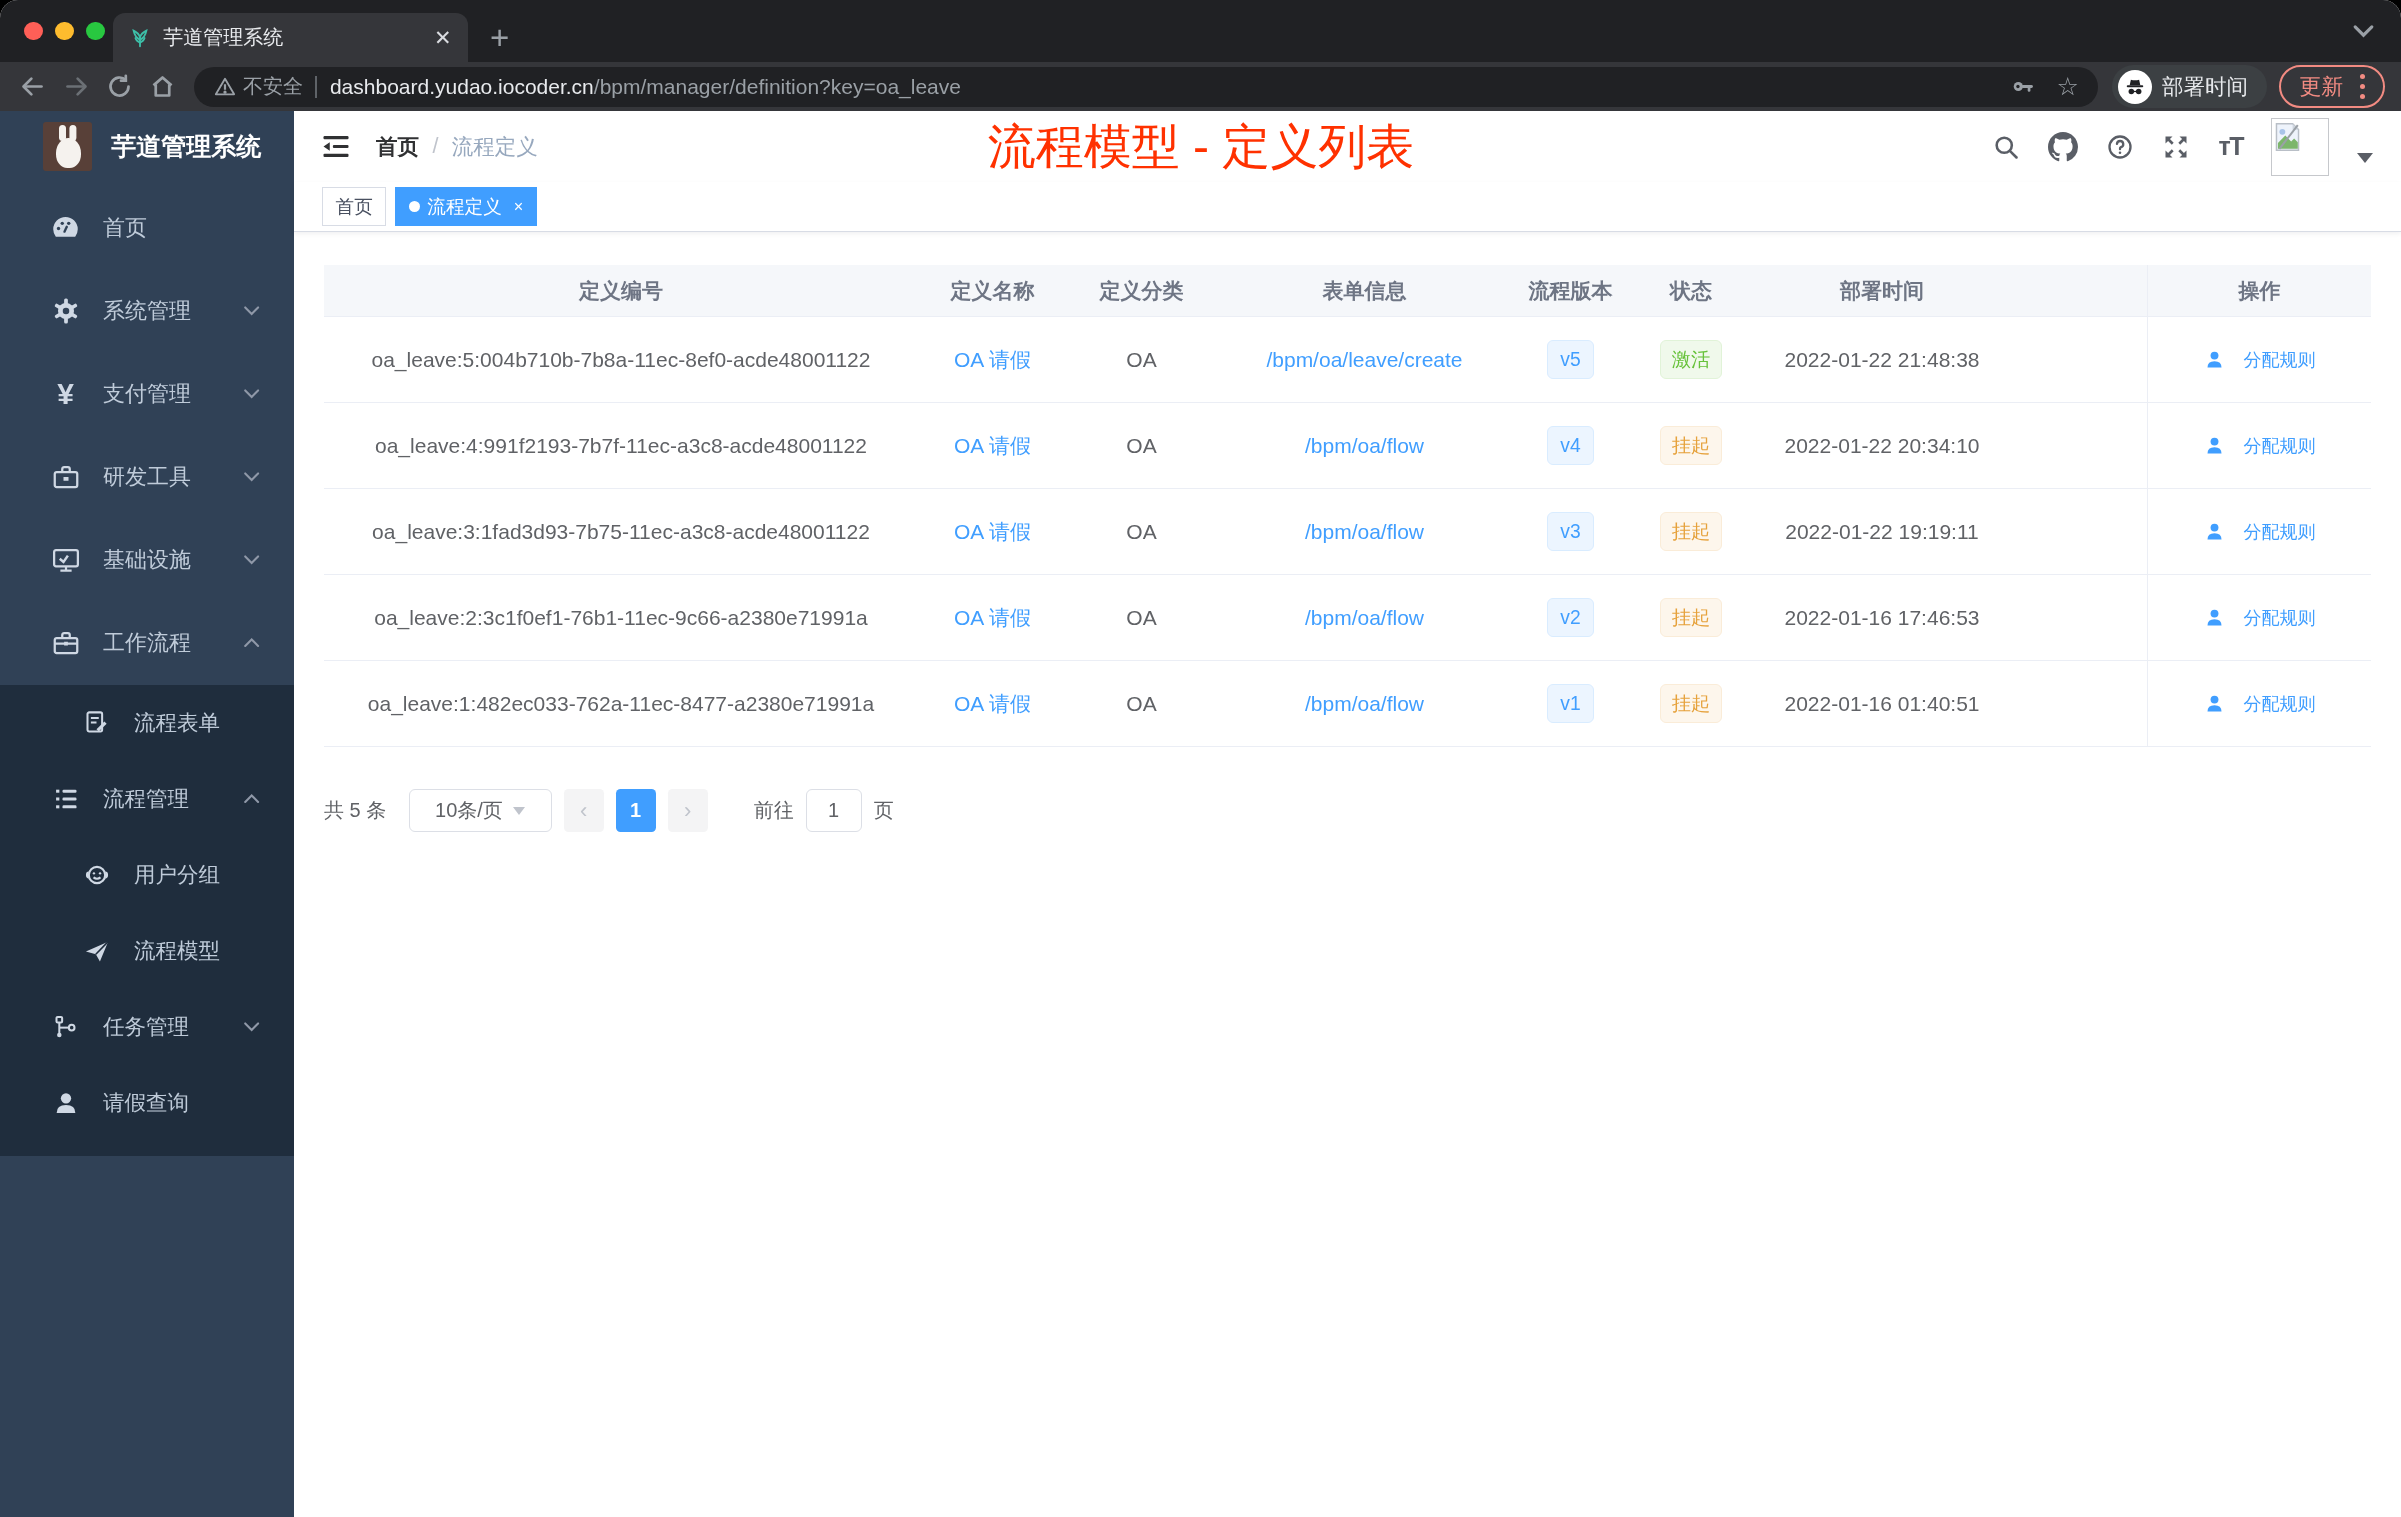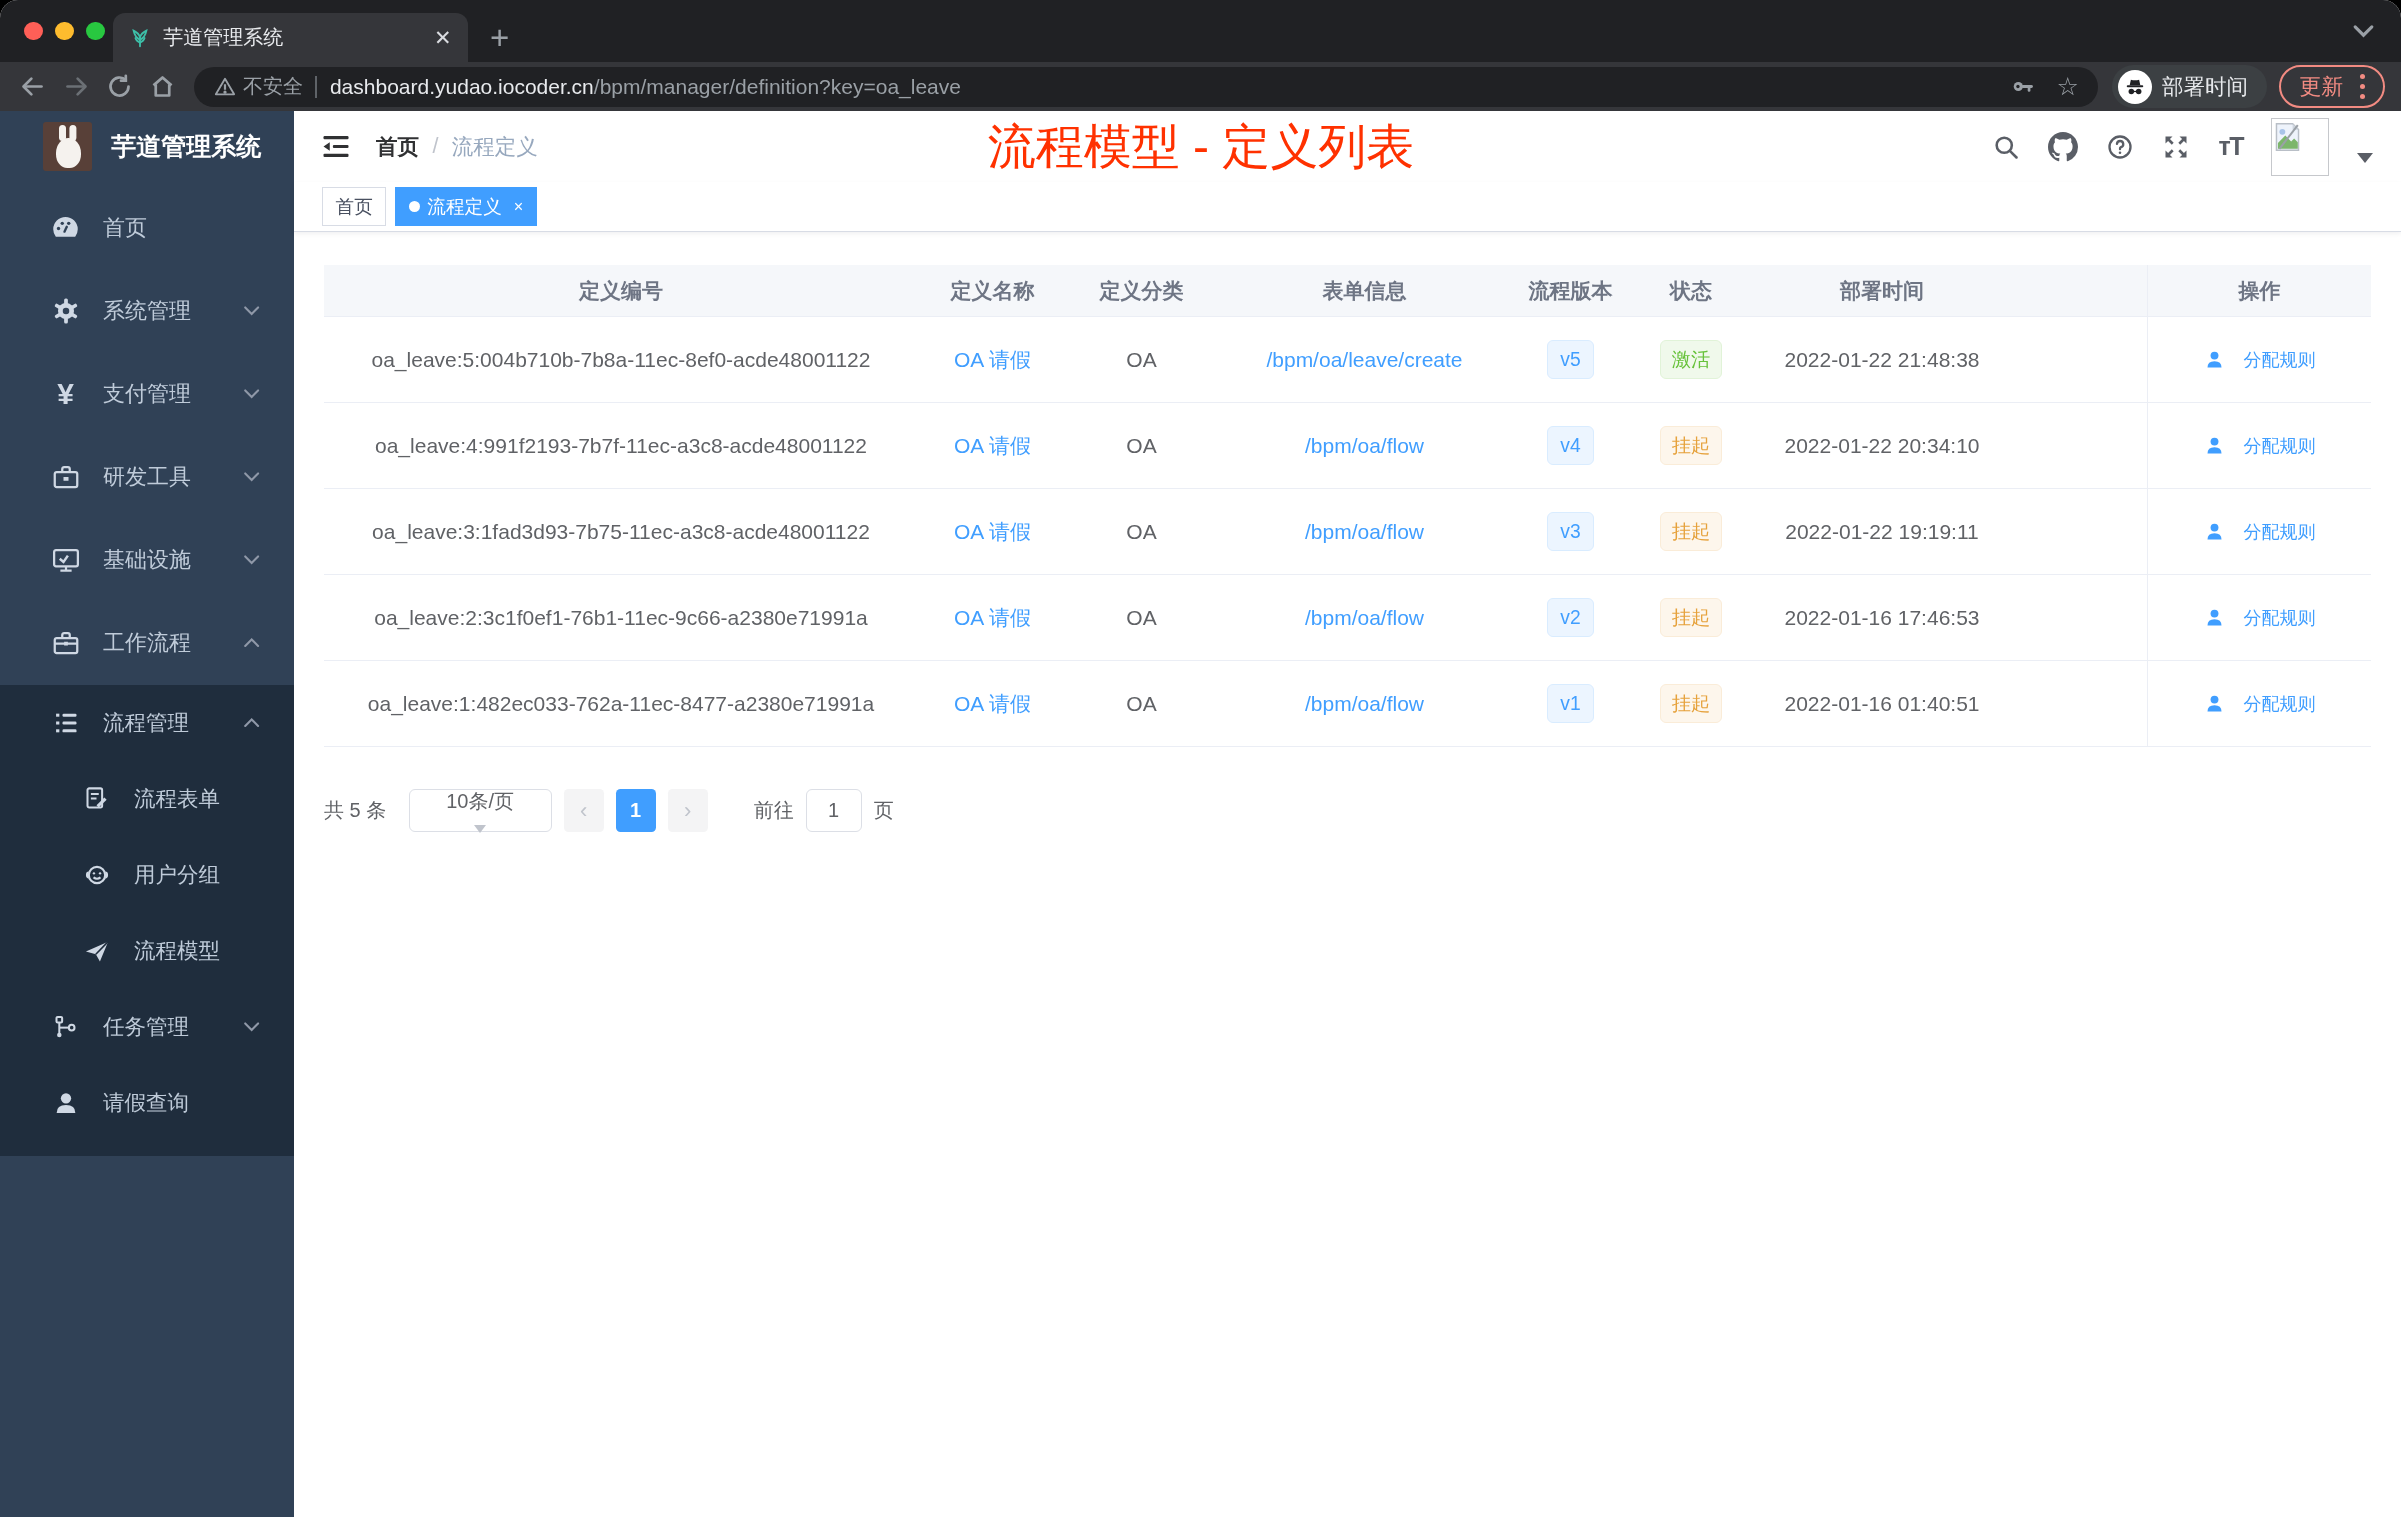--- a/index.html
+++ b/index.html
@@ -88,21 +88,21 @@
   .tr.head .c9 { background:#f5f7fa; }
   .link { color:#409eff; }
   .vtag { display:inline-block; padding:6.7px 12.6px; background:#ecf5ff; border:1.5px solid #d9ecff; border-radius:6px; color:#409eff; font-size:19.3px; line-height:1.2; }
   .stag { display:inline-block; padding:6.7px 11px; border-radius:6px; font-size:19.3px; line-height:1.2; }
   .st-active { background:#f0f9eb; border:1.5px solid #e1f3d8; color:#67c23a; }
   .st-suspended { background:#fdf6ec; border:1.5px solid #faecd8; color:#e6a23c; }
   .act-link { color:#409eff; font-size:18px; display:inline-flex; align-items:center; gap:19px; }
 
   .pagination { width:2047px; margin-top:42px; display:flex; align-items:center; justify-content:flex-start; gap:12px; color:#606266; font-size:20px; }
   .pg-total { margin-right:10.4px; white-space:nowrap; }
-  .pg-size { width:143px; height:43px; border:1.5px solid #dcdfe6; border-radius:6px; display:flex; align-items:center; justify-content:center; gap:10.4px; color:#606266; background:#fff;flex-direction:column; }
+  .pg-size { width:143px; height:43px; border:1.5px solid #dcdfe6; border-radius:6px; display:flex; align-items:center; justify-content:center; gap:10.4px; color:#606266; background:#fff; }
   .pg-size .sel-caret { width:0;height:0;border-left:6.7px solid transparent;border-right:6.7px solid transparent;border-top:8.2px solid #c0c4cc; }
   .pg-btn { width:40px; height:43px; border-radius:4.5px; background:#f4f4f5; display:flex; align-items:center; justify-content:center; color:#c0c4cc; font-size:22px; }
   .pg-page { width:40px; height:43px; border-radius:4.5px; background:#409eff; color:#fff; display:flex; align-items:center; justify-content:center; font-size:20px; font-weight:700; }
   .pg-goto { margin-left:34px; white-space:nowrap; }
   .pg-input { width:56px; height:43px; border:1.5px solid #dcdfe6; border-radius:6px; text-align:center; font-size:20px; color:#606266; font-family:inherit; background:#fff; }
   .pg-unit { white-space:nowrap; }
 
   svg { display:block; }
 </style>
 </head>
@@ -308,49 +308,49 @@
           </span>
           <span class="mi-label">工作流程</span>
           <span class="chev">
               <svg width="19.3" height="13.4" viewBox="0 0 24 16" fill="none" stroke="currentColor" stroke-width="2.6" stroke-linecap="round">
                 <polyline points="4,12 12,4 20,12"></polyline>
               </svg>
             </span>
         </div>
 
         <div class="sub-block">
+          <div class="s-item child">
+            <span class="mi-icon">
+              <svg width="27" height="27" viewBox="0 0 24 24" fill="none" stroke="#cfd8e4" stroke-width="1.8">
+                  <rect x="4" y="3" width="13" height="17" rx="1.5"></rect>
+                  <line x1="7" y1="8" x2="14" y2="8"></line>
+                  <line x1="7" y1="12" x2="12" y2="12"></line>
+                  <path d="M14 20 L21 13 L19 11 L12 18 Z" fill="#cfd8e4" stroke="none"></path>
+                </svg>
+            </span>
+            <span class="mi-label">流程表单</span>
+          </div>
+
           <div class="s-item">
             <span class="mi-icon">
               <svg width="28" height="28" viewBox="0 0 24 24" fill="#cfd8e4">
                   <rect x="9" y="4" width="12" height="2.6" rx="1"></rect>
                   <rect x="9" y="10.7" width="12" height="2.6" rx="1"></rect>
                   <rect x="9" y="17.4" width="12" height="2.6" rx="1"></rect>
                   <rect x="3.5" y="4" width="2.8" height="2.6"></rect>
                   <rect x="3.5" y="10.7" width="2.8" height="2.6"></rect>
                   <rect x="3.5" y="17.4" width="2.8" height="2.6"></rect>
                 </svg>
             </span>
             <span class="mi-label">流程管理</span>
             <span class="chev">
                 <svg width="19.3" height="13.4" viewBox="0 0 24 16" fill="none" stroke="currentColor" stroke-width="2.6" stroke-linecap="round">
                   <polyline points="4,12 12,4 20,12"></polyline>
                 </svg>
               </span>
-          </div>
-
-          <div class="s-item child">
-            <span class="mi-icon">
-              <svg width="27" height="27" viewBox="0 0 24 24" fill="none" stroke="#cfd8e4" stroke-width="1.8">
-                  <rect x="4" y="3" width="13" height="17" rx="1.5"></rect>
-                  <line x1="7" y1="8" x2="14" y2="8"></line>
-                  <line x1="7" y1="12" x2="12" y2="12"></line>
-                  <path d="M14 20 L21 13 L19 11 L12 18 Z" fill="#cfd8e4" stroke="none"></path>
-                </svg>
-            </span>
-            <span class="mi-label">流程表单</span>
           </div>
           <div class="s-item child">
             <span class="mi-icon">
               <svg width="28" height="28" viewBox="0 0 24 24" fill="none" stroke="#cfd8e4" stroke-width="1.8">
                   <circle cx="12" cy="12" r="7"></circle>
                   <path d="M5 10 Q3.4 10 3.4 12 Q3.4 14 5 14"></path>
                   <path d="M19 10 Q20.6 10 20.6 12 Q20.6 14 19 14"></path>
                   <circle cx="9.4" cy="10.6" r="1" fill="#cfd8e4" stroke="none"></circle>
                   <circle cx="14.6" cy="10.6" r="1" fill="#cfd8e4" stroke="none"></circle>
                   <path d="M9 14 Q12 16.4 15 14"></path>

